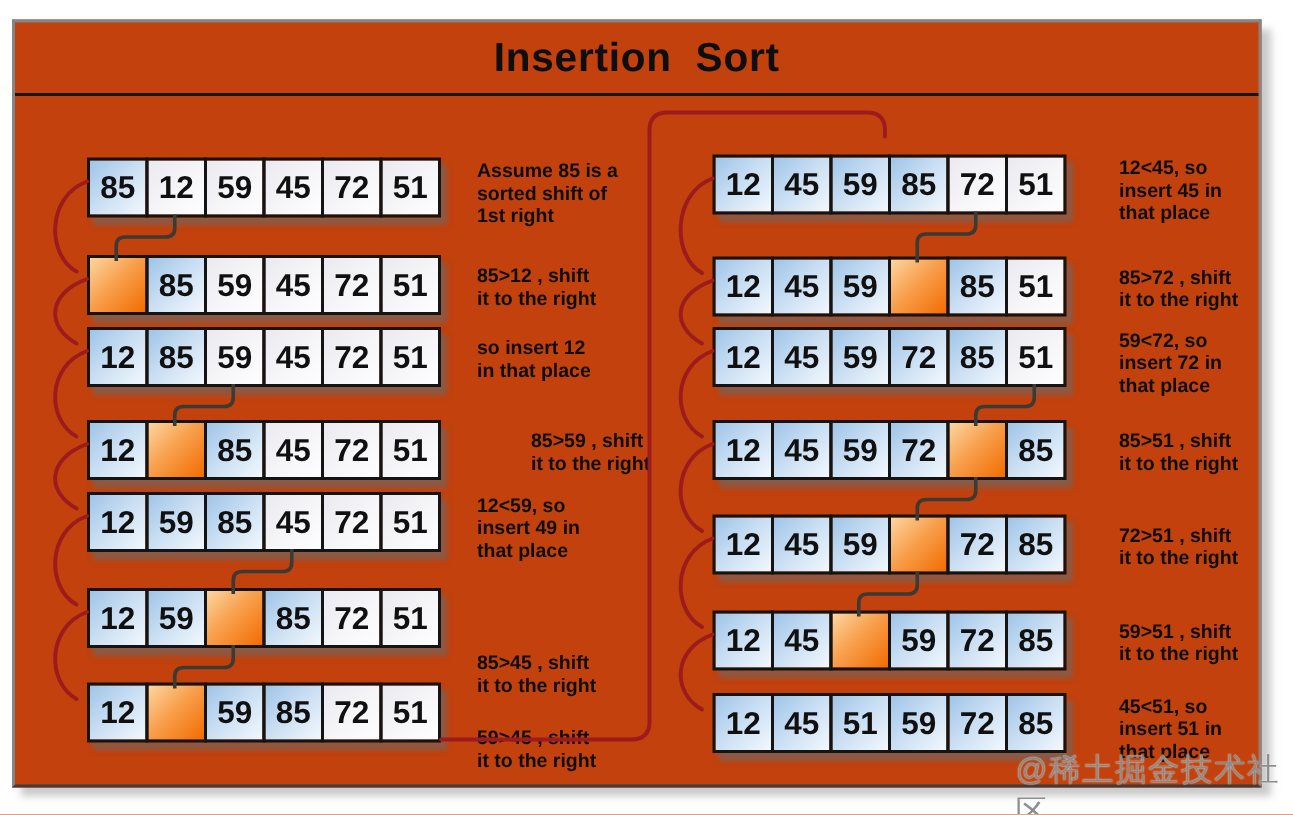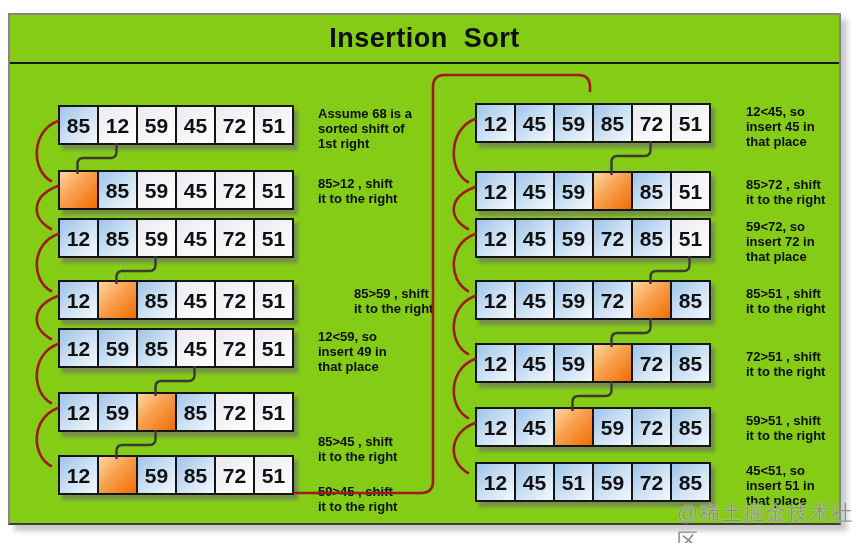--- a/index.html
+++ b/index.html
@@ -4,21 +4,21 @@
 <style>
   html,body{margin:0;padding:0;}
   body{
     width:862px;height:543px;position:relative;overflow:hidden;
     background:#ffffff;
     font-family:"Liberation Sans", sans-serif;
   }
   #main-box{
     position:absolute;left:8px;top:13px;width:833px;height:512px;
     box-sizing:border-box;
-    background:#84cc16;
+    background:#c2410c;
     border:2px solid #858585;
     border-bottom-color:#3c3c3c;
     box-shadow:6px 6px 5px rgba(150,150,150,0.5);
     z-index:1;
   }
   #title-bar{
     box-sizing:border-box;height:49px;width:100%;
     border-bottom:2px solid #161616;
     display:flex;align-items:center;justify-content:center;
   }
@@ -66,21 +66,21 @@
 <div id="overlay">
     <div class="row" style="left: 58px; top: 105px;">
       <div class="cell blue">85</div>
       <div class="cell plain">12</div>
       <div class="cell plain">59</div>
       <div class="cell plain">45</div>
       <div class="cell plain">72</div>
       <div class="cell plain">51</div>
     </div>
     <div class="note" style="left: 318px; top: 106px;">
-      <div>Assume 68 is a</div>
+      <div>Assume 85 is a</div>
       <div>sorted shift of</div>
       <div>1st right</div>
     </div>
     <div class="row" style="left: 58px; top: 170px;">
       <div class="cell orange"></div>
       <div class="cell blue">85</div>
       <div class="cell plain">59</div>
       <div class="cell plain">45</div>
       <div class="cell plain">72</div>
       <div class="cell plain">51</div>
@@ -89,20 +89,24 @@
       <div>85&gt;12 , shift</div>
       <div>it to the right</div>
     </div>
     <div class="row" style="left: 58px; top: 218px;">
       <div class="cell blue">12</div>
       <div class="cell blue">85</div>
       <div class="cell plain">59</div>
       <div class="cell plain">45</div>
       <div class="cell plain">72</div>
       <div class="cell plain">51</div>
+    </div>
+    <div class="note" style="left: 318px; top: 224px;">
+      <div>so insert 12</div>
+      <div>in that place</div>
     </div>
     <div class="row" style="left: 58px; top: 280px;">
       <div class="cell blue">12</div>
       <div class="cell orange"></div>
       <div class="cell blue">85</div>
       <div class="cell plain">45</div>
       <div class="cell plain">72</div>
       <div class="cell plain">51</div>
     </div>
     <div class="note" style="left: 318px; top: 286px; margin-left: 36px;">

